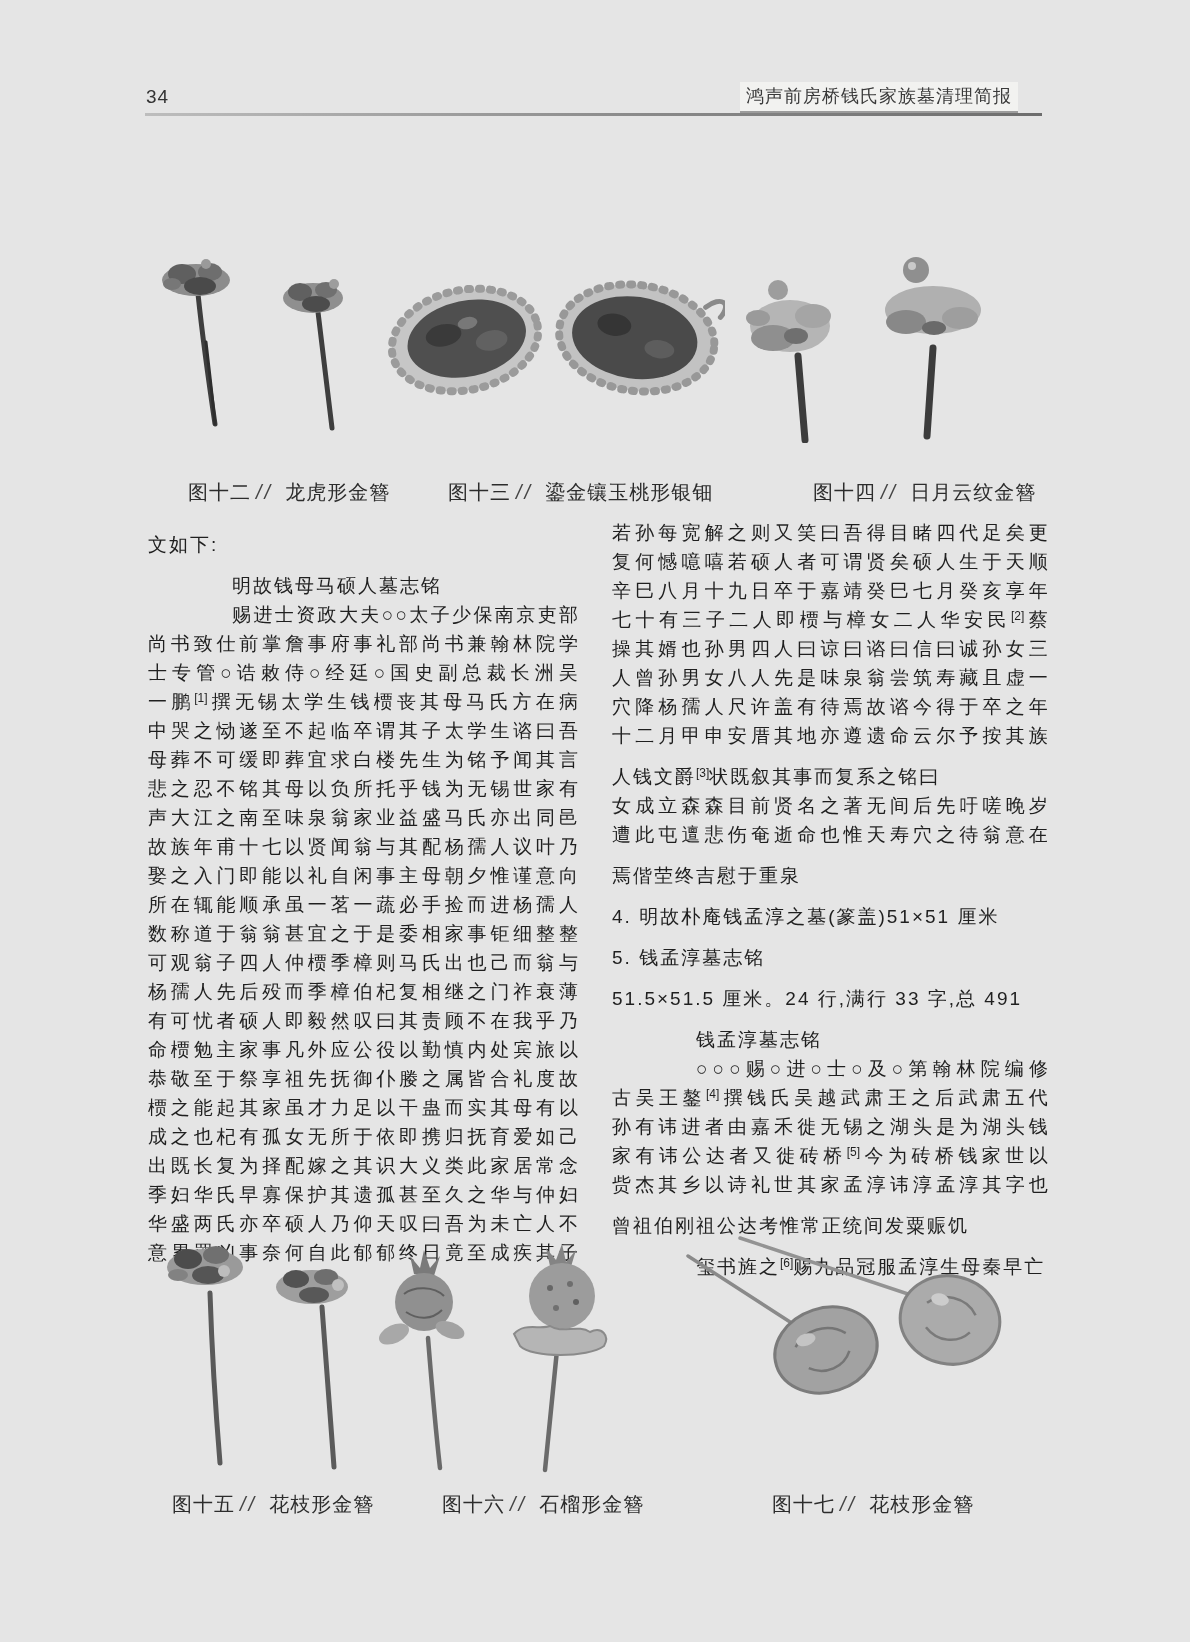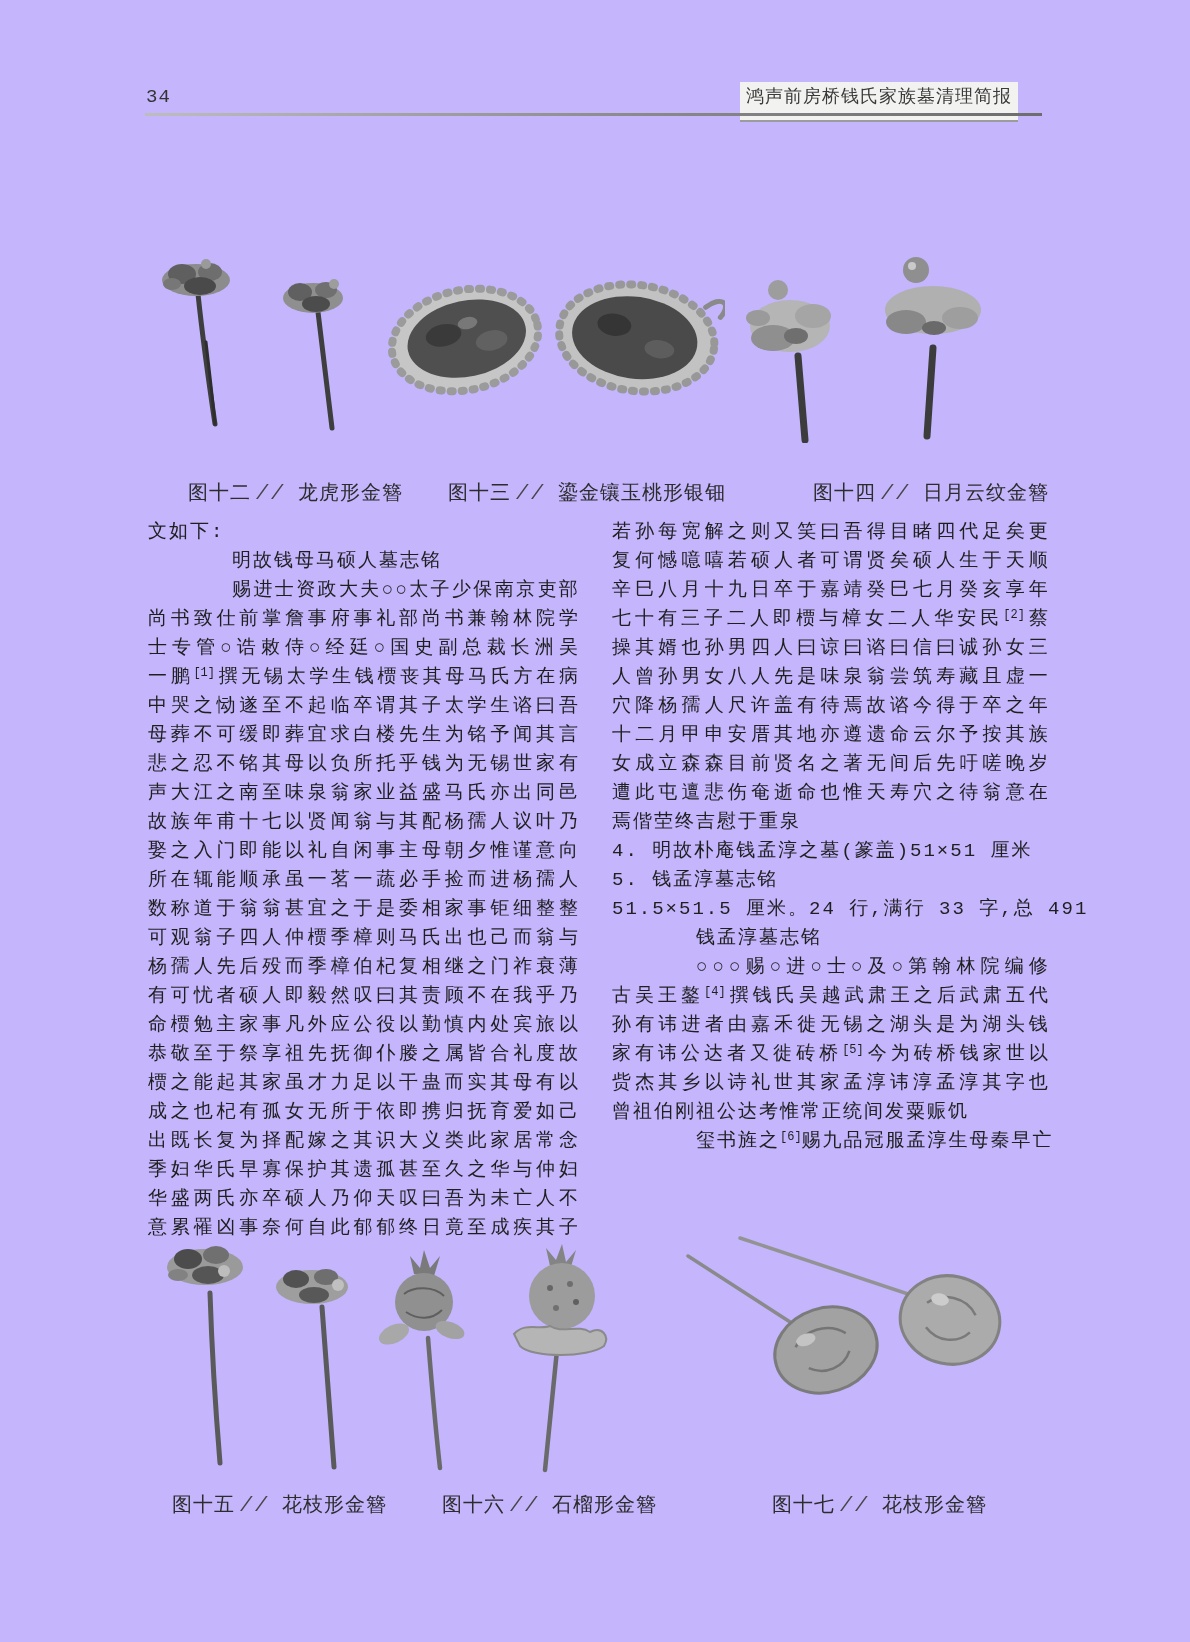--- a/index.html
+++ b/index.html
@@ -1,41 +1,41 @@
 <!DOCTYPE html>
 <html><head>
 <meta charset="utf-8">
 <style>
   *{margin:0;padding:0;box-sizing:border-box;}
   html,body{background:#ffffff;}
-  .page{position:relative;width:1190px;height:1642px;background:#c4b5fd;overflow:hidden;
-        font-family:Liberation Mono, monospace;color:#222;margin:0 auto;}
+  .page{position:relative;width:1190px;height:1642px;background:#e5e5e5;overflow:hidden;
+        font-family:Liberation Sans, sans-serif;color:#222;margin:0 auto;}
   .abs{position:absolute;}
 
   
   .pageno{left:146px;top:86px;font-size:19px;color:#333;letter-spacing:1px;}
   .htitle{right:172px;top:82px;font-size:18px;color:#3a3a3a;letter-spacing:1px;
-          padding:2px 6px 12px 6px;border-bottom:2px solid #9c9c9c;background:#f2f2f0;}
+          padding:2px 6px 3px 6px;border-bottom:2px solid #9c9c9c;background:#f2f2f0;}
   .hrule{left:145px;top:113px;width:897px;height:3px;
          background:linear-gradient(to right,#bdbdbd,#8a8a8a 55%,#6d6d6d);}
 
   
   .cap{font-size:20px;color:#2c2c2c;white-space:nowrap;}
   .cap .no{letter-spacing:1px;}
   .cap .sep{font-style:italic;color:#444;margin:0 12px 0 5px;letter-spacing:3px;}
   .cap .lab{letter-spacing:1px;}
 
   
   .tcol{top:518px;}
   #col-left{left:148px;width:430px;}
   #col-right{left:612px;width:436px;}
   .tline{height:29px;line-height:29px;font-size:19px;color:#1f1f1f;}
   .s-j,.s-ij{display:flex;justify-content:space-between;align-items:baseline;}
   .s-ij{padding-left:84px;}
-  .s-l,.s-il{letter-spacing:2px;white-space:pre;}
+  .s-l,.s-il{letter-spacing:2px;white-space:pre;margin-top:12px;}
   .s-il{padding-left:84px;}
   .fnote{font-size:12px;position:relative;top:-6px;letter-spacing:0;}
 
   .fig{display:block;}
 </style>
 </head>
 <body>
 
 <div class="page">
 
@@ -759,20 +759,21 @@
         <span>遵</span>
         <span>遗</span>
         <span>命</span>
         <span>云</span>
         <span>尔</span>
         <span>予</span>
         <span>按</span>
         <span>其</span>
         <span>族</span>
       </div>
+      <div class="tline s-l"><span>人</span><span>钱</span><span>文</span><span>爵</span><span class="fnote">[3]</span><span>状</span><span>既</span><span>叙</span><span>其</span><span>事</span><span>而</span><span>复</span><span>系</span><span>之</span><span>铭</span><span>曰</span></div>
       <div class="tline s-j">
         <span>女</span>
         <span>成</span>
         <span>立</span>
         <span>森</span>
         <span>森</span>
         <span>目</span>
         <span>前</span>
         <span>贤</span>
         <span>名</span>

